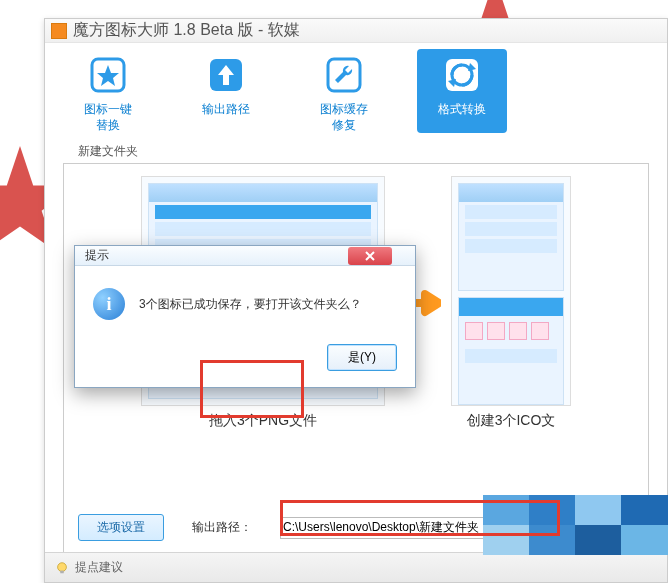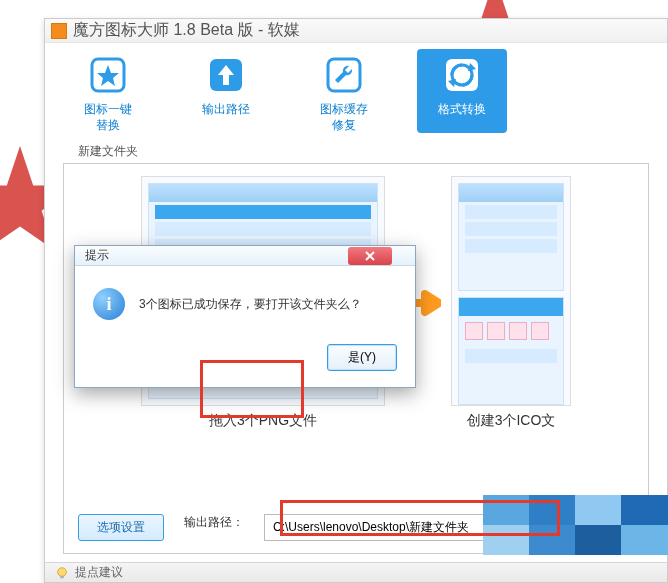--- a/index.html
+++ b/index.html
@@ -36,39 +36,39 @@
 .fake-ui .fu-blue { background: #3aa7ef; }
 .fake-ui.small { position: absolute; left: 6px; top: 6px; right: 6px; height: 108px; }
 .fake-ui.small2 { position: absolute; left: 6px; top: 120px; right: 6px; height: 108px; }
 .fu-pink { display:flex; gap:4px; padding:6px; }
 .fu-pink span { width:18px; height:18px; border:1px solid #f3a8c4; background:#ffe1ec; }
 .thumb-caption { font-size: 14px; color: #333; text-align: center; margin-top: 6px; }
 
 .arrow { width: 46px; height: 30px; display: flex; align-items: center; justify-content: center; }
 .arrow svg { display:block; }
 
-.output-row { position: absolute; left: 14px; right: 14px; bottom: 12px; display: flex; gap: 20px; font-size: 12px; }
+.output-row { position: absolute; left: 14px; right: 14px; bottom: 12px; display: flex; align-items: center; gap: 28px; font-size: 12px; }
 .opt-btn { padding: 4px 18px; border: 1px solid #3a9de0; background: linear-gradient(#eaf5ff,#d4ecff); color: #1b6aa8; border-radius: 3px; cursor: pointer; font-size: 12px; }
 .out-label { color: #333; }
-.out-input { flex: 1; padding: 3px 8px; border: 1px solid #bbb; font-size: 12px; background: #fff; }
+.out-input { flex: 1; padding: 3px 2px; border: 1px solid #bbb; font-size: 12px; background: #fff; }
 
 .dialog { position: absolute; left: 74px; top: 245px; width: 342px; border: 1px solid #8aa6c1; background: #fff; box-shadow: 0 6px 18px rgba(0,0,0,.35); z-index: 10; }
 .dlg-title { height: 20px; background: linear-gradient(#fafdff,#e6f1fb); border-bottom: 1px solid #c7d7e6; display: flex; align-items: center; justify-content: space-between; padding: 0 23px 0 10px; font-size: 12px; color: #333; }
 .dlg-close { width: 44px; height: 18px; border-radius: 3px; background: linear-gradient(#f07a80,#d9434b); display:flex; align-items:center; justify-content:center; color:#fff; font-size:11px; font-weight:bold; }
 .dlg-body { padding: 22px 18px 14px 18px; display: flex; align-items: center; gap: 14px; font-size: 12px; color: #333; }
 .dlg-info-icon { width: 32px; height: 32px; border-radius: 50%; background: radial-gradient(circle at 30% 30%, #8fd0ff, #2a7fd6); display:flex; align-items:center; justify-content:center; color:#fff; font-weight:bold; font-family: Georgia, serif; font-size:18px; }
 .dlg-buttons { display: flex; justify-content: flex-end; gap: 18px; padding: 10px 18px 16px 18px; }
 .dlg-btn { width: 70px; padding: 4px 0; text-align:center; border: 1px solid #9fb8cf; background: linear-gradient(#fafdff,#e6f0fa); border-radius: 3px; font-size: 12px; cursor: pointer; }
 .dlg-btn.default { border-color: #3a9de0; box-shadow: 0 0 0 1px #bfe2ff inset; }
 
 .red-box { position: absolute; border: 3px solid #e23b2e; z-index: 20; pointer-events: none; }
 .rb1 { left: 200px; top: 360px; width: 104px; height: 58px; }
 .rb2 { left: 280px; top: 500px; width: 280px; height: 36px; }
 
-.footer { position:absolute; left:0; right:0; bottom:0; height:20px; background:linear-gradient(#f5f5f5,#e9e9e9); border-top:1px solid #d5d5d5; display:flex; align-items:center; padding:0 10px; font-size:12px; color:#666; gap:6px; }
+.footer { position:absolute; left:0; right:0; bottom:0; height:30px; background:linear-gradient(#f5f5f5,#e9e9e9); border-top:1px solid #d5d5d5; display:flex; align-items:center; padding:0 10px; font-size:12px; color:#666; gap:6px; }
 .footer .bulb { width:14px; height:14px; }
 
 .pixelblock { position:absolute; right:0; bottom:28px; width:185px; height:60px; z-index:5; }
 .pixelblock div { position:absolute; }
 </style>
 </head>
 <body>
 
 <div class="star" style="left:-40px; top:140px;">
 <svg width="120" height="120" viewBox="0 0 100 100">

